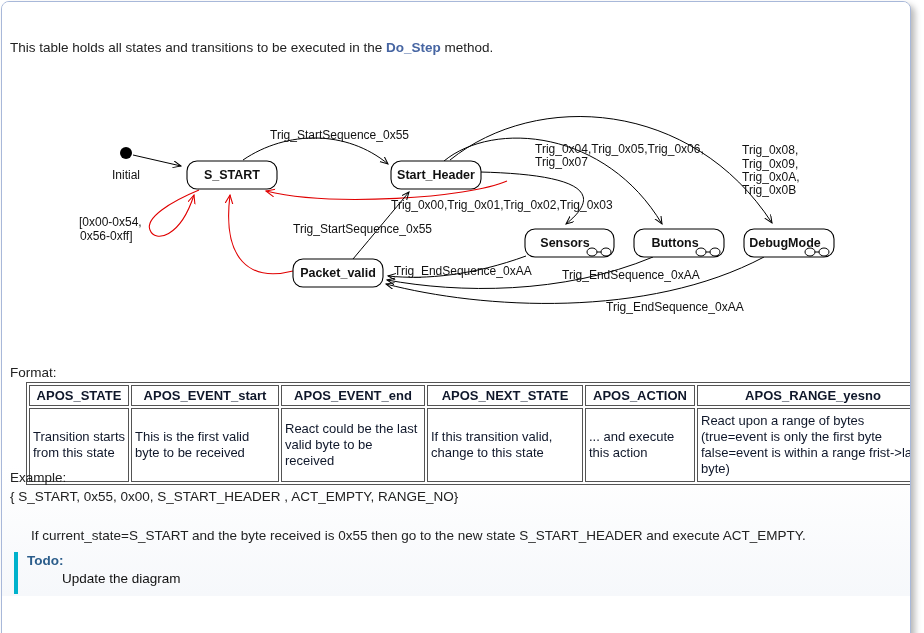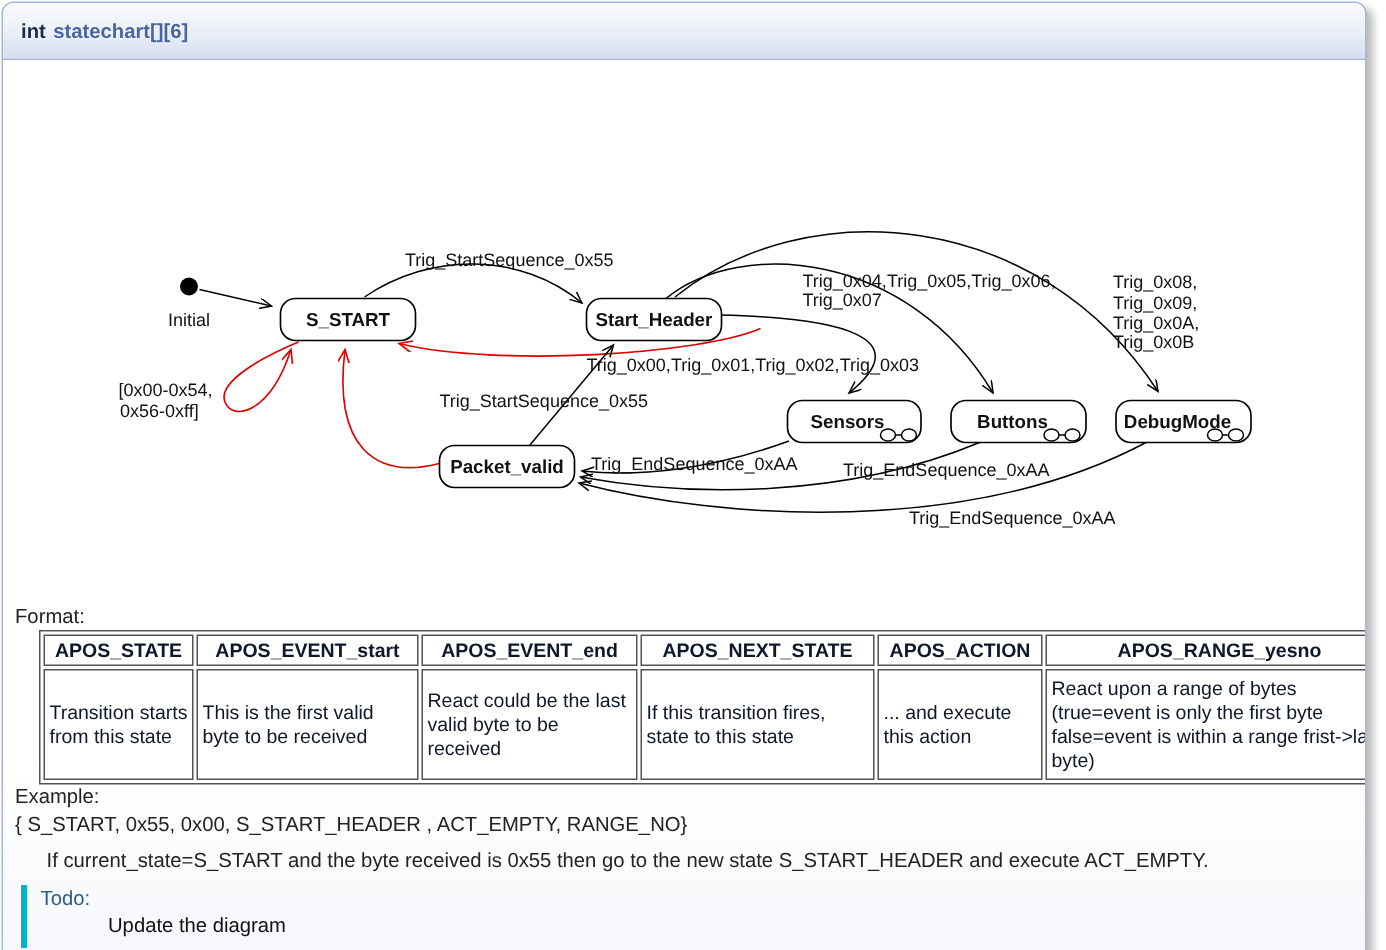--- a/index.html
+++ b/index.html
@@ -35,40 +35,37 @@
   table.fmt-table {
     position:absolute; left:24px; top:380px; width:906px;
     border-collapse:separate; border-spacing:2px;
     border:1px solid #545454; background:#fff;
     font-size:13px; color:#0f172a;
   }
   .fmt-table th { border:1px solid #545454; font-weight:bold; text-align:center;
                   height:21px; padding:0 2px; white-space:nowrap; }
   .fmt-table td { border:1px solid #545454; height:74px; padding:1px 3px;
                   vertical-align:middle; text-align:left; line-height:1.25; }
-  .example { position:absolute; left:8px; top:481px; line-height:19px; }
+  .example { position:absolute; left:8px; top:466px; line-height:19px; }
   .sentence { position:absolute; left:8px; top:526px;margin-left:21px; }
   .todo { position:absolute; left:12px; top:550px;
           border-left:4px solid #00b2cc; padding:1px 0 8px 9px; }
-  .todo dt { font-weight:normal; color:#2b5d8b; }
-  .todo dd { margin:3px 0 0 45px; color:#111; }
+  .todo dt { font-weight:bold; color:#2b5d8b; }
+  .todo dd { margin:3px 0 0 35px; color:#111; }
 </style>
 </head>
 <body>
 
 <div class="memitem">
 
-  <div class="memproto">
-    <span class="kw">int</span>
-    <span class="nm">statechart[][6]</span>
-  </div>
 
   <div class="memdoc">
 
 
+    <div class="p2"><span>This table holds all states and transitions to be executed in the </span><a class="doclink">Do_Step</a><span> method.</span></div>
 
     <svg class="diagram" viewBox="0 100 924 300" width="924" height="300">
       <defs>
         <marker id="arrB" markerWidth="11" markerHeight="9" refX="8" refY="3.5" orient="auto">
           <path d="M0,0 L8,3.5 L0,7" fill="none" stroke="#000" stroke-width="1"></path>
         </marker>
         <marker id="arrR" markerWidth="11" markerHeight="9" refX="8" refY="3.5" orient="auto">
           <path d="M0,0 L8,3.5 L0,7" fill="none" stroke="#e00000" stroke-width="1"></path>
         </marker>
       </defs>
@@ -155,21 +152,21 @@
         <th>APOS_EVENT_start</th>
         <th>APOS_EVENT_end</th>
         <th>APOS_NEXT_STATE</th>
         <th>APOS_ACTION</th>
         <th>APOS_RANGE_yesno</th>
       </tr>
       <tr>
         <td>Transition starts from this state</td>
         <td>This is the first valid byte to be received</td>
         <td>React could be the last valid byte to be received</td>
-        <td>If this transition fires, state to this state</td>
+        <td>If this transition valid, change to this state</td>
         <td>... and execute this action</td>
         <td>React upon a range of bytes (true=event is only the first byte false=event is within a range frist-&gt;last byte)</td>
       </tr>
     </tbody>
       </table>
 
     <div class="example">
       <div>Example:</div>
       <div>{ S_START, 0x55, 0x00, S_START_HEADER , ACT_EMPTY, RANGE_NO}</div>
     </div>

